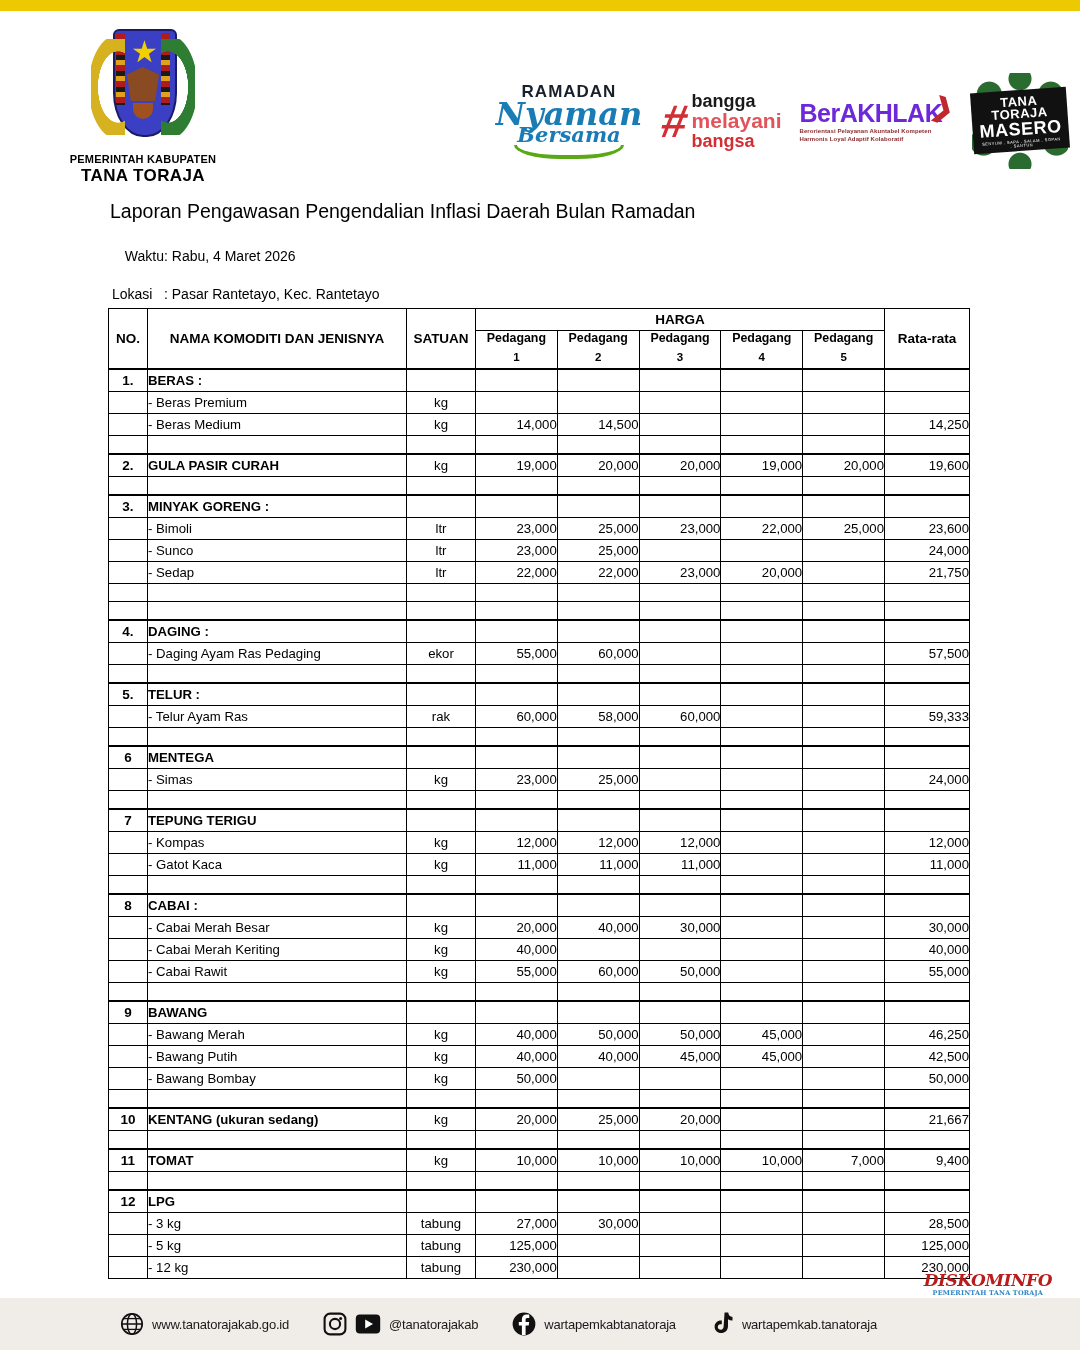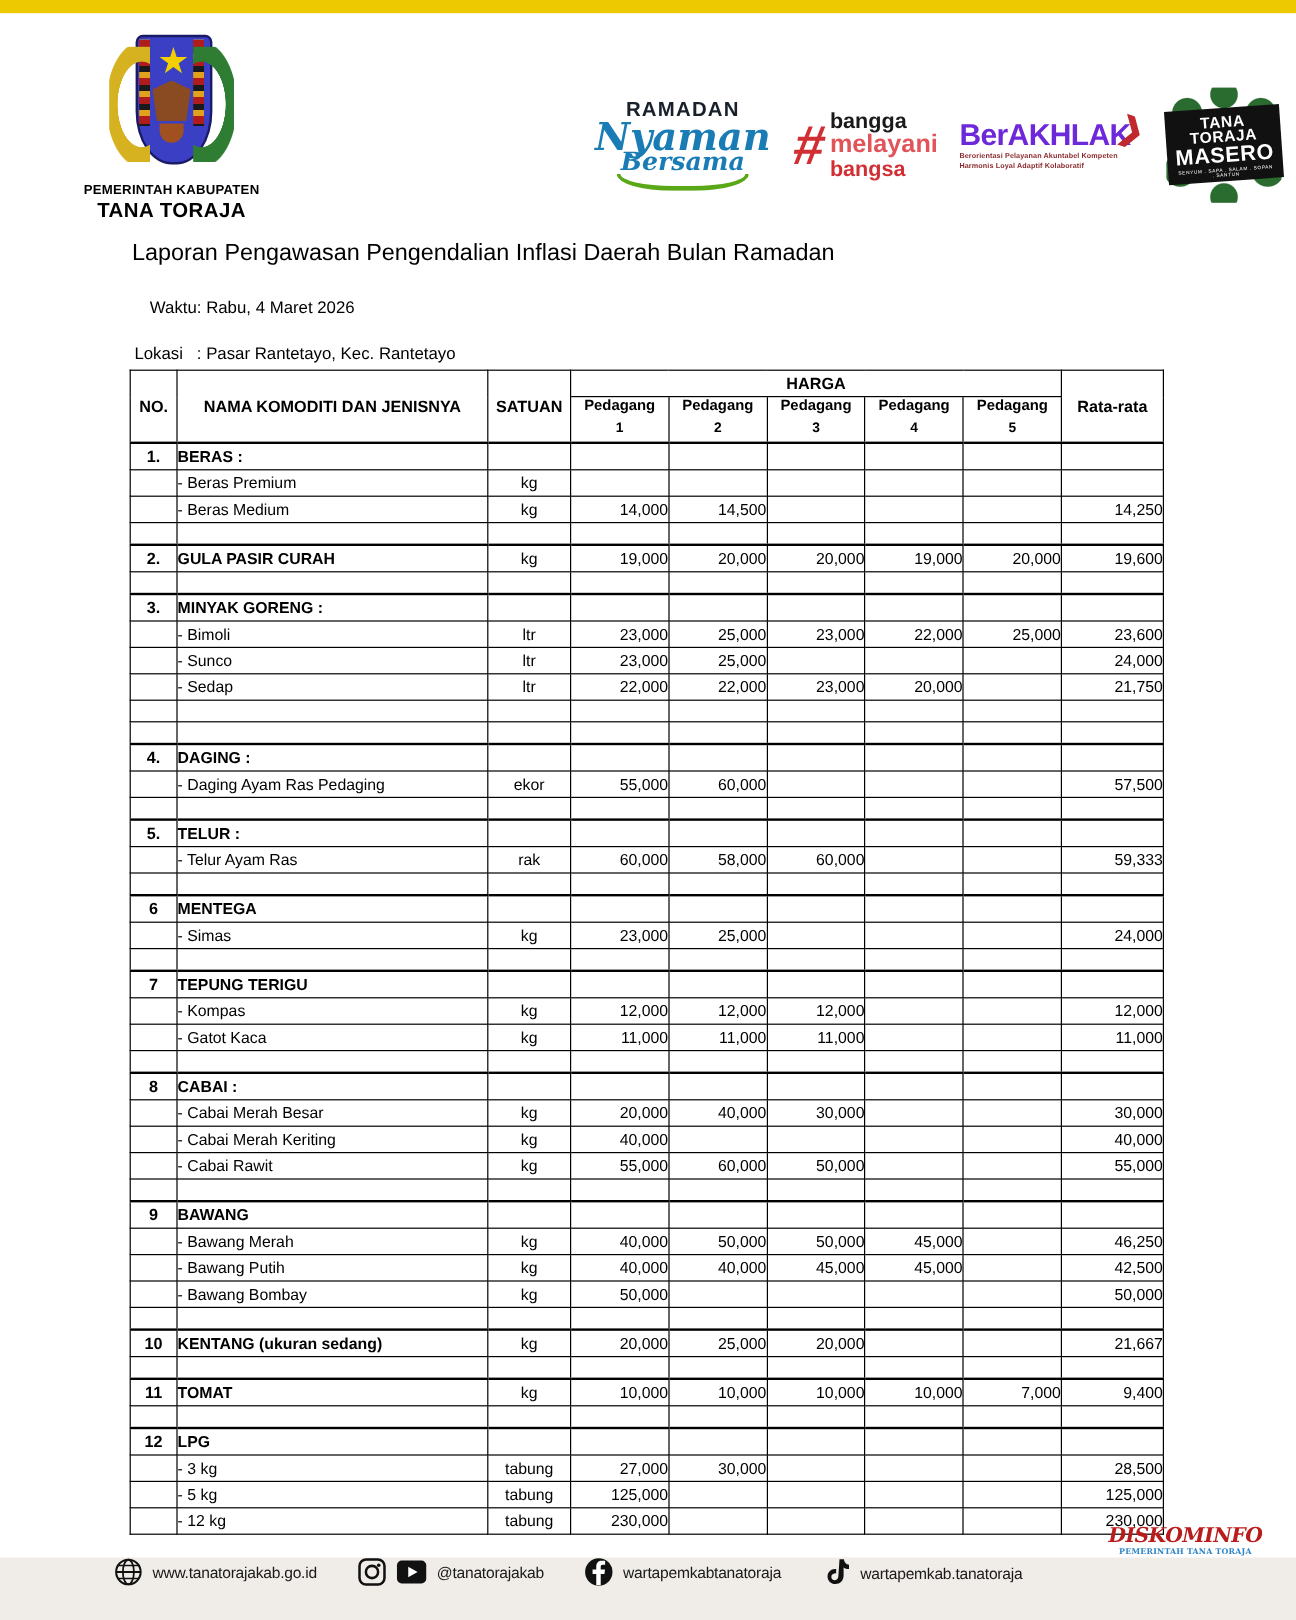--- a/index.html
+++ b/index.html
@@ -283,22 +283,22 @@
     letter-spacing: .2px; margin-top: 1px;
   }
 
   .footer {
     position: absolute;
     left: 0; bottom: 0;
     width: 1080px;
     height: 52px;
     background: #f0ece8;
     display: flex;
-    align-items: flex-start;
-    padding-left: 95px;
+    align-items: center;
+    padding-left: 120px;
     box-sizing: border-box;
     gap: 10px;
   }
   .f-item { display: flex; align-items: center; gap: 8px; }
   .f-text {
     font-size: 13px;
     color: #1a1a1a;
     letter-spacing: -.2px;
   }
   .f-gap { width: 14px; }

